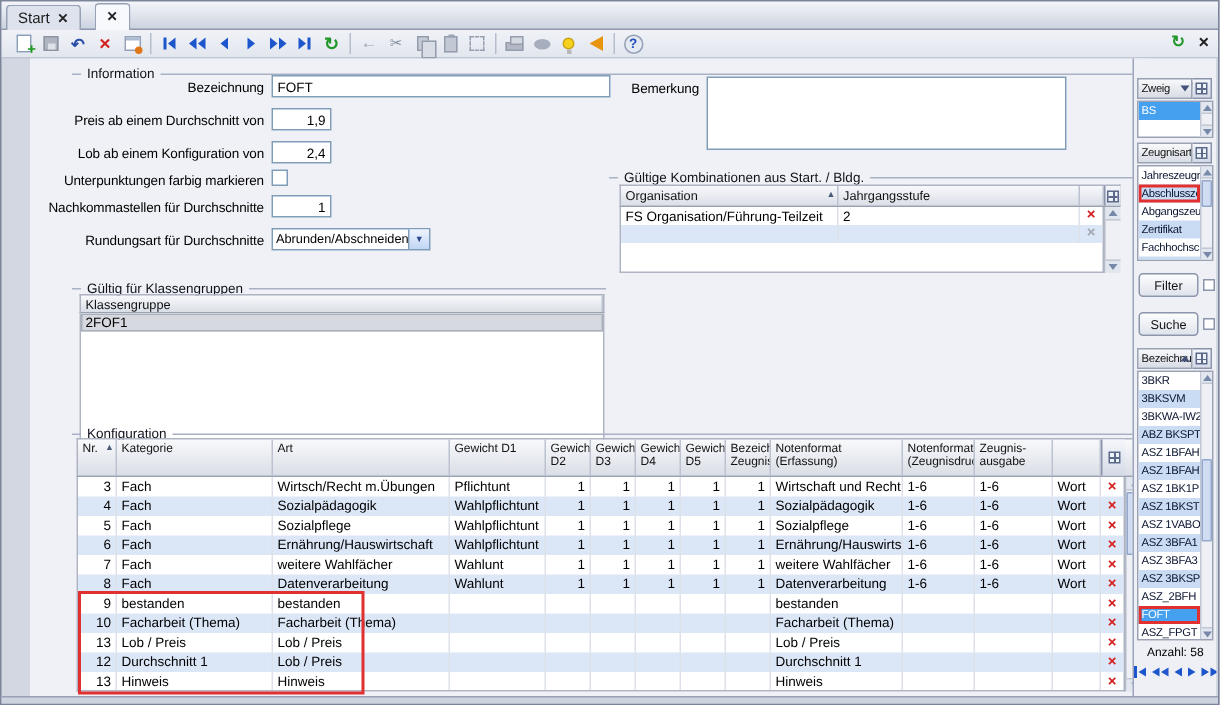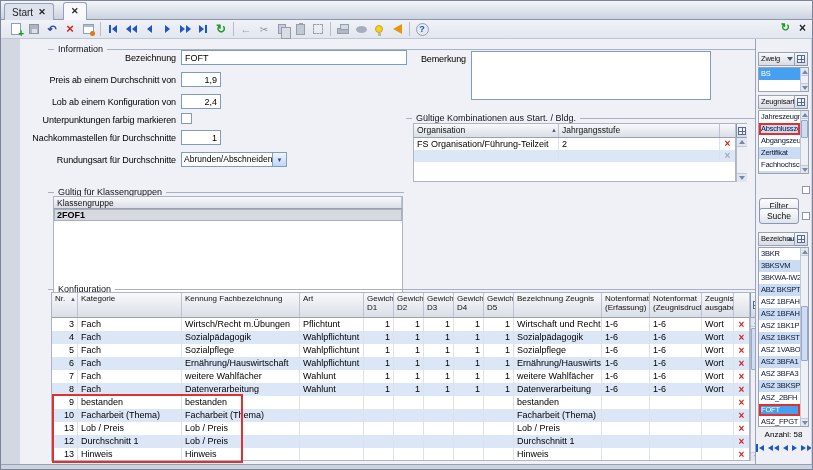--- a/index.html
+++ b/index.html
@@ -122,21 +122,21 @@
   .kombi .hcell{font-size:8.5px;align-items:center;}
   .kombi .tbody{width:323px;height:44px;}
   .kombi .trow{grid-template-columns:145px 161px 16px;}
   .kombi .trow:first-child .delc::after{color:#d42020;}
   .kombi .trow:not(:first-child) .delc::after{color:#a4aab6;}
   .kombi .sbar{right:0;top:15px;width:11px;height:44px;}
 
   
   .klass{position:absolute;left:33px;top:157px;width:350px;}
   .klass .thead{grid-template-columns:1fr;height:13px;}
-  .klass .tbody{height:86px;font-weight:bold;}
+  .klass .tbody{height:86px;}
   .klass .trow{grid-template-columns:1fr;}
   .trow[data-state="selected-gray"]{background:#d6d9df;outline:1px solid #a8aeba;outline-offset:-1px;}
 
   
   .anno{position:absolute;border:2px solid #e03030;pointer-events:none;}
 
   
   .sb-divider{left:3px;top:13px;width:50px;}
   .hdrrow{position:absolute;display:flex;height:14px;}
   .hdrcell{width:37px;background:linear-gradient(#f8f9fb,#d8dce4);border:1px solid #9aa2b4;
@@ -335,21 +335,20 @@
     </div>
 
     <div class="divider" style="left:28px;top:245px;width:714px;">
       <span>Konfiguration</span>
         <span class="dline"></span>
     </div>
     <div class="konfig">
       <div class="thead">
         <div class="hcell asc">Nr.</div>
         <div class="hcell">Kategorie</div>
-        <div class="hcell">Kennung Fachbezeichnung</div>
         <div class="hcell">Art</div>
         <div class="hcell">Gewicht D1</div>
         <div class="hcell">Gewicht D2</div>
         <div class="hcell">Gewicht D3</div>
         <div class="hcell">Gewicht D4</div>
         <div class="hcell">Gewicht D5</div>
         <div class="hcell">Bezeichnung Zeugnis</div>
         <div class="hcell">Notenformat (Erfassung)</div>
         <div class="hcell">Notenformat (Zeugnisdruck)</div>
         <div class="hcell">Zeugnis- ausgabe</div>
@@ -586,21 +585,21 @@
           <div class="sb-item">Fachhochschulre...</div>
           <div class="sb-item alt"></div>
         </div>
       <div class="minibar">
         <div class="sa up"></div>
         <div class="sthumb" style="top:9px;height:18px;"></div>
         <div class="sa dn"></div>
       </div>
     </div>
 
-    <div class="sb-btn" style="left:3px;top:143px;margin-top:16px;">Filter</div>
+    <div class="sb-btn" style="left:3px;top:143px;">Filter</div>
     <span class="sb-cb" style="left:46px;top:147px;"></span>
     <div class="sb-btn" style="left:3px;top:169px;">Suche</div>
     <span class="sb-cb" style="left:46px;top:173px;"></span>
 
     <div class="hdrrow" style="left:2px;top:193px;">
       <div class="hdrcell" style="padding-right:8px;"><span>Bezeichnung</span><span class="dropar" style="border-top:none;border-bottom:4px solid #44527a;"></span></div>
       <div class="sb-gbtn">
           <i style="display:block;width:8px;height:8px;border:1px solid #5a688a;background:linear-gradient(to right,transparent 3px,#5a688a 3px,#5a688a 4px,transparent 4px),linear-gradient(to bottom,transparent 3px,#5a688a 3px,#5a688a 4px,transparent 4px),#eef2fa;"></i>
         </div>
     </div>

